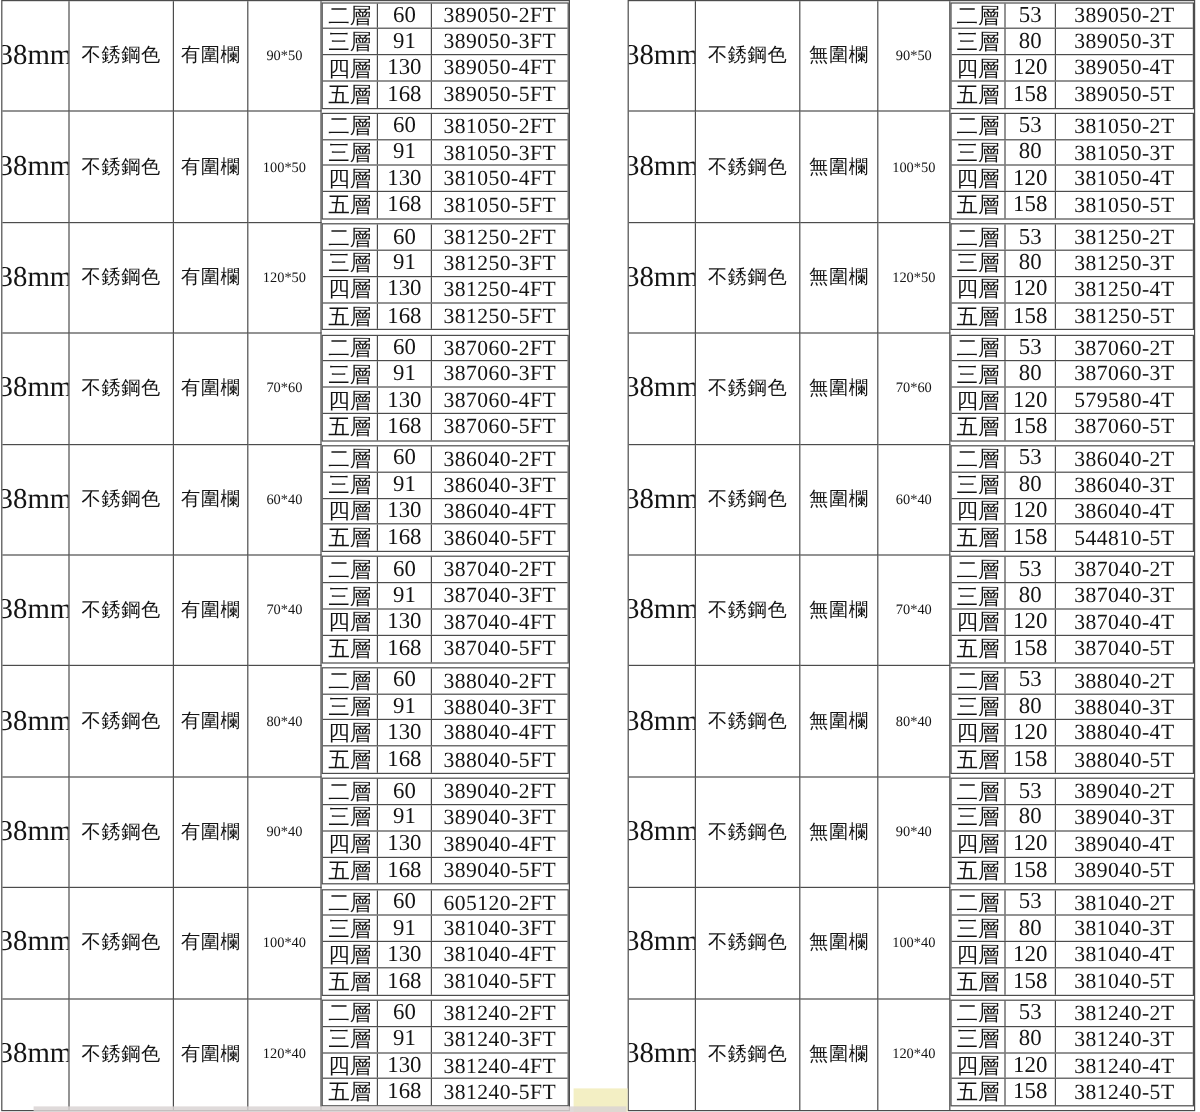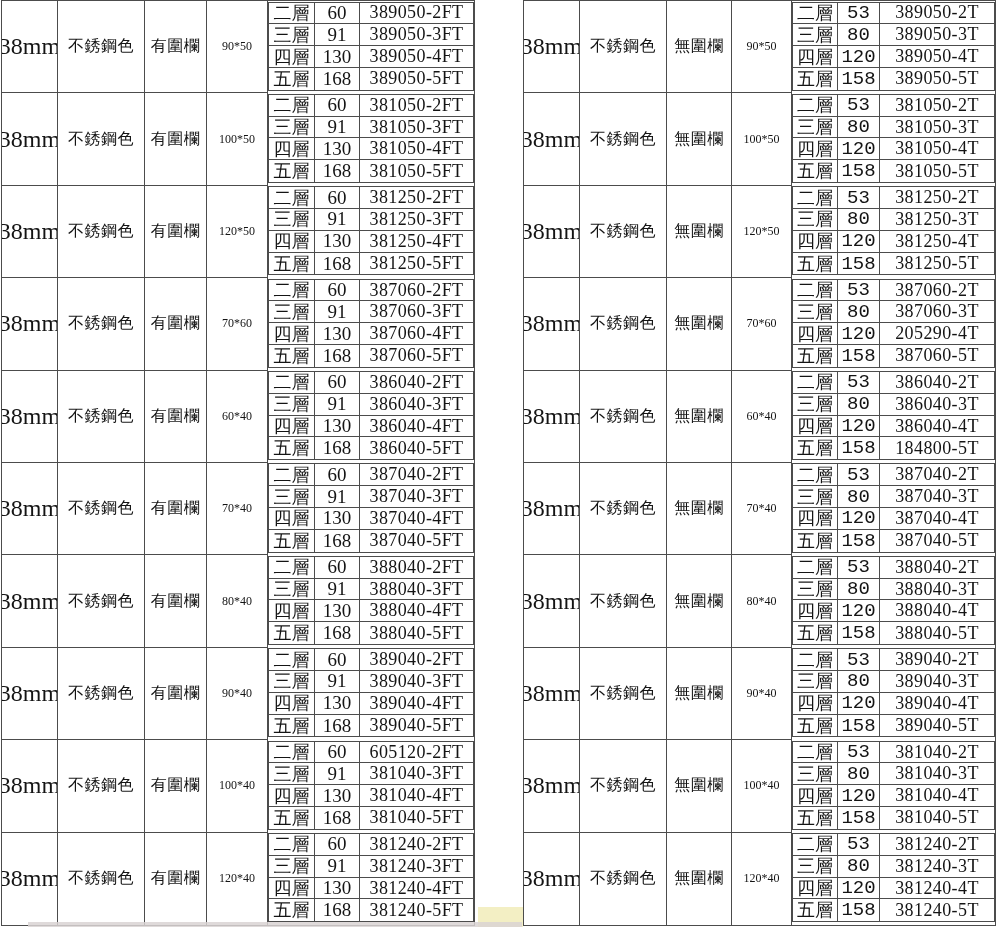--- a/index.html
+++ b/index.html
@@ -44,21 +44,21 @@
   .srow{display:flex;height:21.8px;box-sizing:border-box;border-bottom:1px solid var(--bd);}
   .srow:last-child{border-bottom:none;}
   .scell{
     box-sizing:border-box;display:flex;align-items:center;justify-content:center;
     white-space:nowrap;overflow:hidden;
   }
   .tier{width:46px;border-right:1px solid var(--bd);font-size:18px;}
   .num{width:45px;border-right:1px solid var(--bd);font-size:19px;}
   .code{flex:1;font-size:18px;letter-spacing:0.4px;}
   .tbl-right .tier{width:45px;}
-  .tbl-right .num{width:42px;font-family:Liberation Mono, monospace;}
+  .tbl-right .num{width:42px;}
   .artifact-yellow{position:absolute;left:478px;top:907px;width:45px;height:20px;background:var(--ay);}
   .artifact-gray{position:absolute;left:28px;top:922px;width:494px;height:5px;background:var(--ag);opacity:0.85;}
 </style>
 </head>
 <body>
 
 <div class="canvas">
   <div class="price-table tbl-left">
       <div class="group">
         <div class="cell c1">38mm</div>
@@ -438,21 +438,21 @@
             <div class="scell code">387060-2T</div>
           </div>
           <div class="srow">
             <div class="scell tier">三層</div>
             <div class="scell num">80</div>
             <div class="scell code">387060-3T</div>
           </div>
           <div class="srow">
             <div class="scell tier">四層</div>
             <div class="scell num">120</div>
-            <div class="scell code">205290-4T</div>
+            <div class="scell code">579580-4T</div>
           </div>
           <div class="srow">
             <div class="scell tier">五層</div>
             <div class="scell num">158</div>
             <div class="scell code">387060-5T</div>
           </div>
         </div>
       </div>
       <div class="group">
         <div class="cell c1">38mm</div>
@@ -471,21 +471,21 @@
             <div class="scell code">386040-3T</div>
           </div>
           <div class="srow">
             <div class="scell tier">四層</div>
             <div class="scell num">120</div>
             <div class="scell code">386040-4T</div>
           </div>
           <div class="srow">
             <div class="scell tier">五層</div>
             <div class="scell num">158</div>
-            <div class="scell code">184800-5T</div>
+            <div class="scell code">544810-5T</div>
           </div>
         </div>
       </div>
       <div class="group">
         <div class="cell c1">38mm</div>
         <div class="cell c2">不銹鋼色</div>
         <div class="cell c3">無圍欄</div>
         <div class="cell c4">70*40</div>
         <div class="sub">
           <div class="srow">

